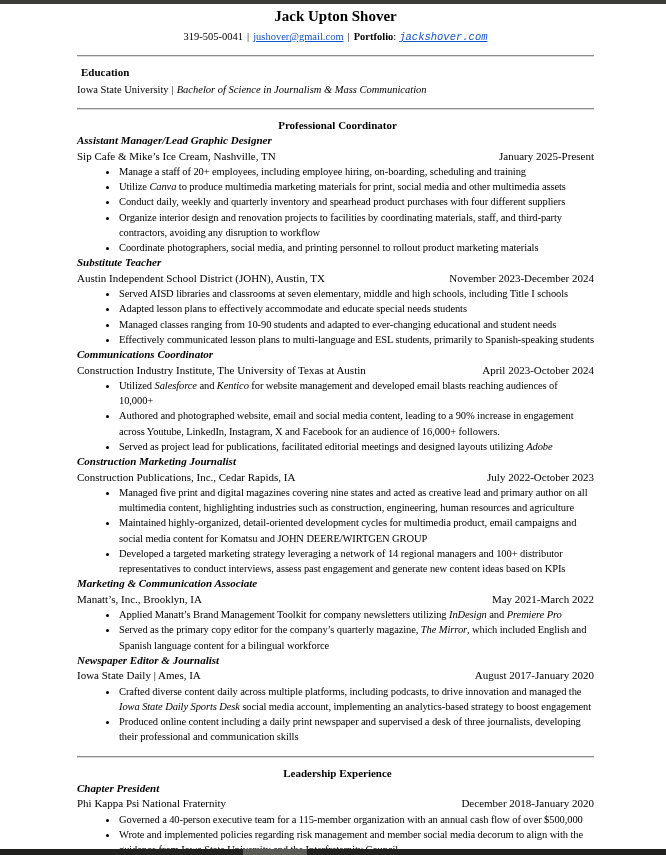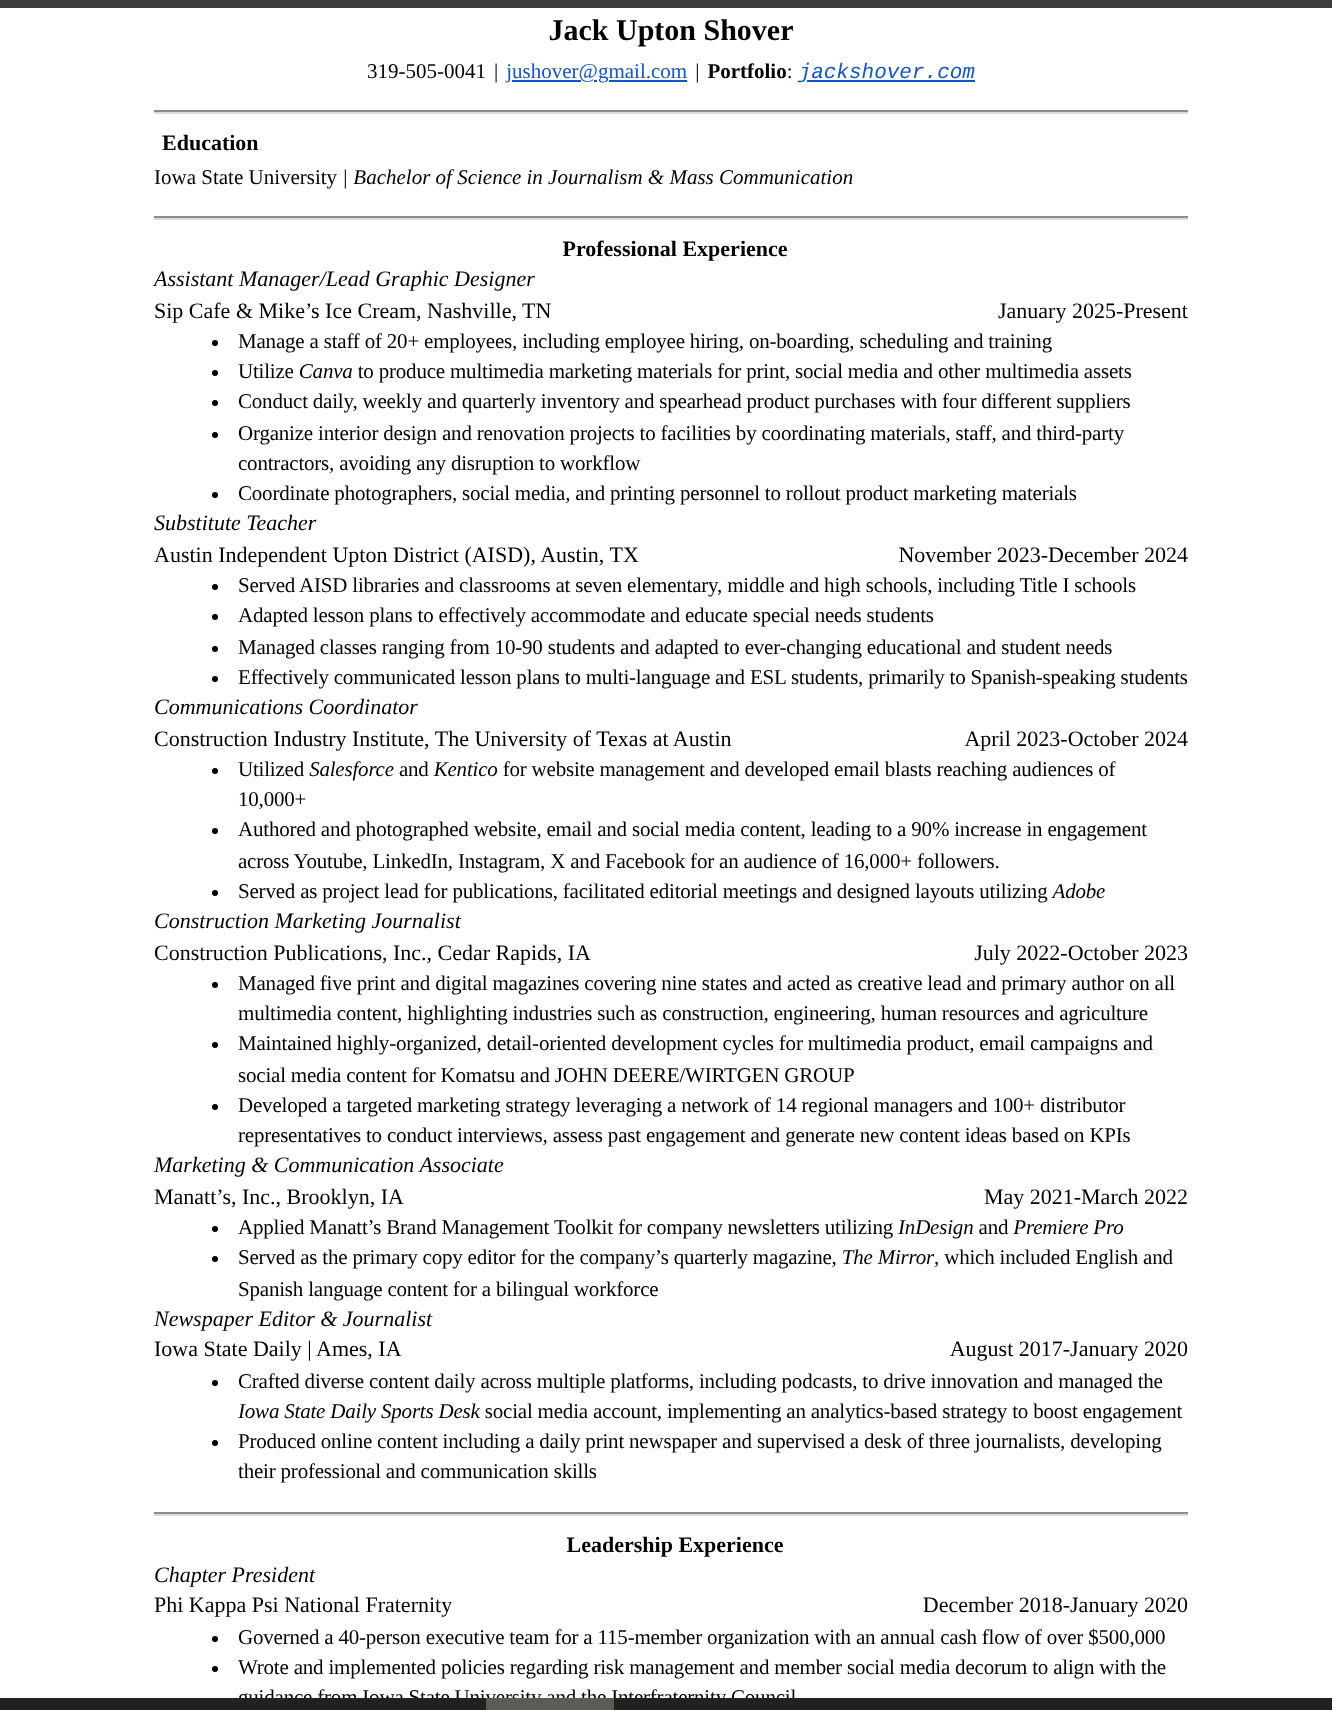--- a/index.html
+++ b/index.html
@@ -52,21 +52,21 @@
   }
   .center { text-align: center; }
   .edu-line {
     margin: 3px 0 0 0;
     font-size: 10.5px; line-height: 15px;
   }
   .edu-line .sep { margin: 0 3px; }
   .jobs { margin-top: 1px; }
   .job-title {
     font-size: 11px; line-height: 15.5px;
-    font-weight: normal; font-style: italic;
+    font-weight: bold; font-style: italic;
   }
   .job-row {
     display: flex; justify-content: space-between; align-items: baseline;
     font-size: 11px; line-height: 15.5px;
     font-weight: normal;
   }
   .job-dates { white-space: nowrap; }
   ul.bullets {
     margin: 0; padding: 0 0 0 41px;
     list-style: disc outside;
@@ -105,40 +105,40 @@
   <hr class="divider">
 
   <section>
     <h2 class="section-heading">Education</h2>
     <p class="edu-line"><span>Iowa State University</span><span class="sep">|</span><em>Bachelor of Science in Journalism &amp; Mass Communication</em></p>
   </section>
 
   <hr class="divider">
 
   <section>
-    <h2 class="section-heading center">Professional Experience</h2>
+    <h2 class="section-heading center">Professional Coordinator</h2>
     <div class="jobs">
         <div class="job">
           <div class="job-title">Assistant Manager/Lead Graphic Designer</div>
           <div class="job-row">
             <span class="job-org">Sip Cafe &amp; Mike’s Ice Cream, Nashville, TN</span>
             <span class="job-dates">January 2025-Present</span>
           </div>
           <ul class="bullets">
             <li>Manage a staff of 20+ employees, including employee hiring, on-boarding, scheduling and training</li>
             <li>Utilize <em>Canva</em> to produce multimedia marketing materials for print, social media and other multimedia assets</li>
             <li>Conduct daily, weekly and quarterly inventory and spearhead product purchases with four different suppliers</li>
             <li>Organize interior design and renovation projects to facilities by coordinating materials, staff, and third-party contractors, avoiding any disruption to workflow</li>
             <li>Coordinate photographers, social media, and printing personnel to rollout product marketing materials</li>
           </ul>
         </div>
         <div class="job">
           <div class="job-title">Substitute Teacher</div>
           <div class="job-row">
-            <span class="job-org">Austin Independent Upton District (AISD), Austin, TX</span>
+            <span class="job-org">Austin Independent School District (JOHN), Austin, TX</span>
             <span class="job-dates">November 2023-December 2024</span>
           </div>
           <ul class="bullets">
             <li>Served AISD libraries and classrooms at seven elementary, middle and high schools, including Title I schools</li>
             <li>Adapted lesson plans to effectively accommodate and educate special needs students</li>
             <li>Managed classes ranging from 10-90 students and adapted to ever-changing educational and student needs</li>
             <li>Effectively communicated lesson plans to multi-language and ESL students, primarily to Spanish-speaking students</li>
           </ul>
         </div>
         <div class="job">

